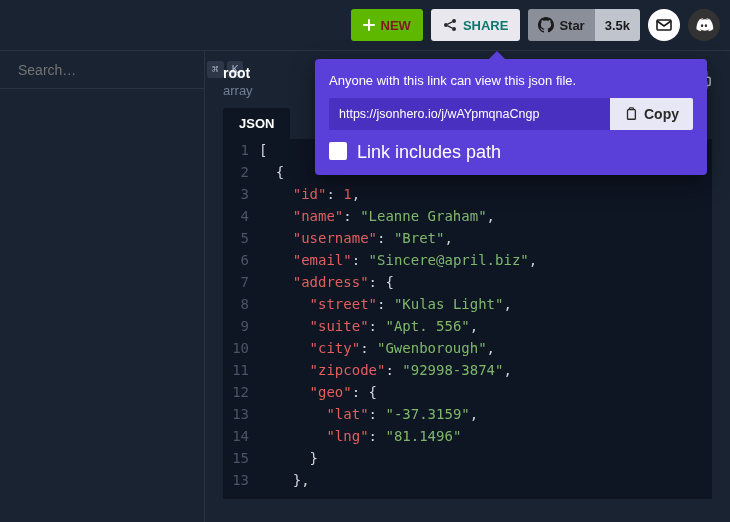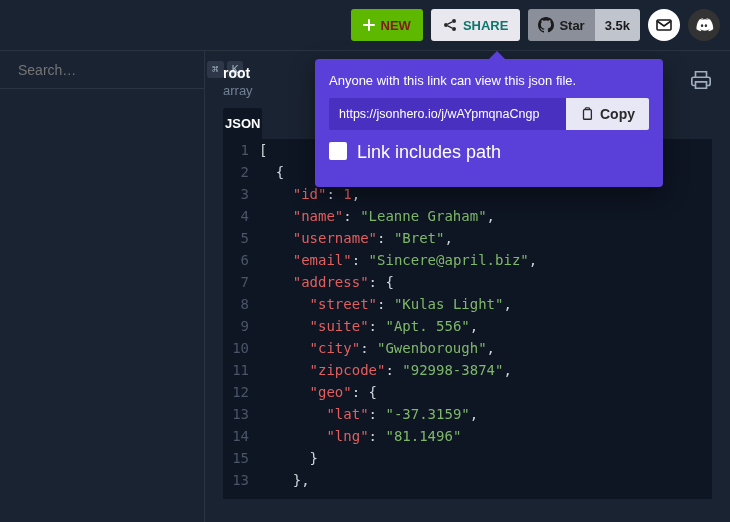--- a/index.html
+++ b/index.html
@@ -38,36 +38,36 @@
 .kbd { display:flex; gap:3px; }
 .kbd span { background:#2d3748; color:#a0aec0; font-size:11px; padding:2px 5px;
   border-radius:3px; font-family:monospace; }
 .main { flex:1; position:relative; border-top:1px solid #2a3441; }
 .header { padding:14px 18px 10px; display:flex; align-items:flex-start;
   justify-content:space-between; }
 .header .title { font-size:14px; font-weight:800; color:#fff; }
 .header .subtitle { font-size:13px; color:#718096; margin-top:2px; }
 .print-icon { color:#a0aec0; cursor:pointer; margin-top:4px; }
 .tabs { padding:0 18px; display:flex; }
-.tab { padding:8px 2px; background:#0e1523; color:#fff; font-size:13px;
+.tab { padding:8px 16px; background:#0e1523; color:#fff; font-size:13px;
   font-weight:700; border-radius:3px 3px 0 0; }
 .code-wrap { background:#0e1523; margin:0 18px; height:360px; overflow:hidden;
   font-family:Menlo,Consolas,monospace; font-size:14px; line-height:22px; }
 .code-line { display:flex; }
 .ln { width:36px; text-align:right; color:#4a5568; padding-right:10px;
   user-select:none; flex-shrink:0; }
 .code { white-space:pre; color:#d1d5db; }
 .tok-punc { color:#d1d5db; }
 .tok-key { color:#e25f5f; }
 .tok-num { color:#e25f5f; }
 .tok-str { color:#7fb86a; }
 .share-popover {
-  position:absolute; top:8px; left:110px; width:348px;
+  position:absolute; top:8px; left:110px; width:392px;
   background:#5b3fd9; color:#fff; border-radius:4px;
-  padding:14px 14px 24px; box-shadow:0 8px 24px rgba(0,0,0,.4);
+  padding:14px 14px 12px; box-shadow:0 8px 24px rgba(0,0,0,.4);
   font-size:13px;
 }
 .share-popover::before {
   content:""; position:absolute; top:-8px; left:174px;
   border:8px solid transparent; border-bottom-color:#5b3fd9; border-top:none;
 }
 .share-desc { margin-bottom:10px; font-size:13px; }
 .share-url-row { display:flex; gap:0; margin-bottom:12px; }
 .share-url { flex:1; background:#4a30c0; border:none; color:#fff;
   padding:9px 10px; font-size:12.5px; font-family:inherit; outline:none;

